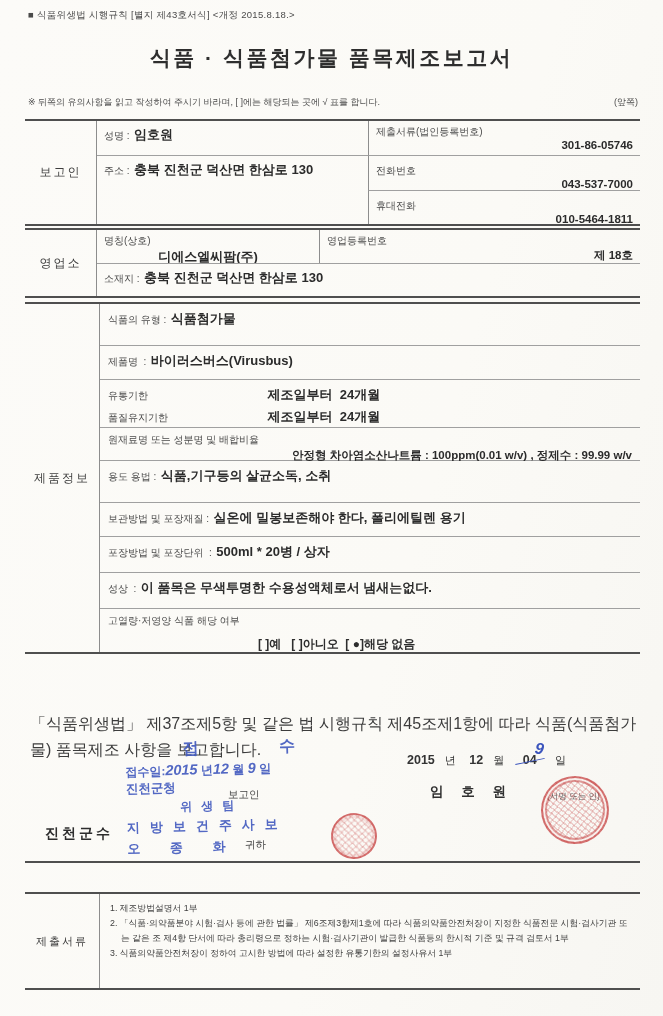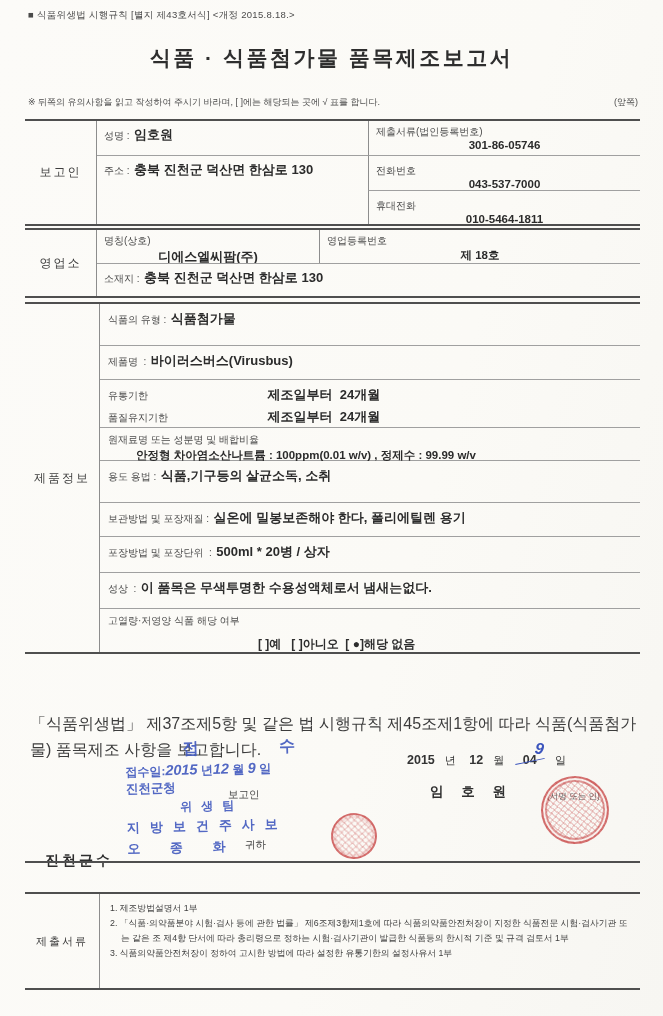--- a/index.html
+++ b/index.html
@@ -17,21 +17,21 @@
 
   
   .tbl { position:absolute; left:25px; width:615px; border-top:2px solid #4f4f4f; border-bottom:2px solid #4f4f4f; display:grid; background:transparent; }
   .lab { display:flex; align-items:center; justify-content:center; font-size:12px; letter-spacing:2px; color:#3e3e3e; border-right:1px solid #8d8d8d; }
   .cell { padding:4px 7px; overflow:hidden; }
   .bl { border-left:1px solid #8d8d8d; }
   .bb { border-bottom:1px solid #a0a0a0; }
   .bt { border-top:1px solid #a0a0a0; }
   .flabel { font-size:10px; color:#4c4c4c; }
   .fvalue { font-size:13px; font-weight:bold; color:#2b2b2b; }
-  .fvalue.sm { font-size:11.5px; }
+  .fvalue.sm { font-size:11.5px;text-align:right; }
   .center { text-align:center; }
 
   .t1 { top:119px; grid-template-columns:72px 271px 272px; grid-template-rows:35px 35px 33px; }
   .t1 .lab { grid-row:1/4; }
   .t1 .addr { grid-row:2/4; }
   .t2 { top:228px; grid-template-columns:72px 222px 321px; grid-template-rows:33px 33px; }
   .t2 .lab { grid-row:1/3; }
   .t2 .loc { grid-column:2/4; }
   .t3 { top:302px; grid-template-columns:75px 540px; grid-template-rows:348px; }
   .t3 .rows { display:flex; flex-direction:column; }
@@ -53,21 +53,21 @@
   .dateline { left:402px; top:753px; font-size:12.5px; color:#333; font-weight:bold;text-align:center; }
   .dateline span { margin:0 5px; }
   .unit { font-weight:normal; font-size:11px; }
   .struck { position:relative; display:inline-block; }
   .struck::after { content:""; position:absolute; left:-3px; right:-3px; top:55%; border-top:1.8px solid #3c55bd; transform:rotate(-12deg); }
   .hand-day { position:absolute; top:-13px; right:-7px; color:#3c55bd; font-size:16px; font-style:italic; font-weight:bold; transform:rotate(8deg); }
 
   .sig-reporter-label { left:228px; top:788px; font-size:10.5px; color:#444; }
   .sig-name { left:430px; top:783px; font-size:13.5px; font-weight:bold; letter-spacing:7px; color:#2f2f2f; }
   .sig-note { left:547px; top:791px; font-size:8.5px; color:#5a5a5a; }
-  .addressee { left:45px; top:852px; font-size:14px; font-weight:bold; letter-spacing:3px; color:#2d2d2d; }
+  .addressee { left:45px; top:825px; font-size:14px; font-weight:bold; letter-spacing:3px; color:#2d2d2d; }
   .gwiha { left:245px; top:838px; font-size:10.5px; color:#3d3d3d; }
   .hr-thick { left:25px; top:861px; width:615px; border-top:2.5px solid #4f4f4f; height:0; }
 
   
   .stamp { left:126px; top:737px; width:250px; color:#3c55bd; transform:rotate(-1.5deg); opacity:0.88; }
   .st-title { font-size:16px; font-weight:bold; letter-spacing:38px; margin-left:58px; }
   .st-date { font-size:12px; font-weight:bold; margin-top:2px; }
   .st-hand { font-style:italic; font-size:14.5px; }
   .st-office { font-size:12.5px; font-weight:bold; margin-top:0px; }
   .st-team { font-size:12px; font-weight:bold; letter-spacing:9px; margin-left:54px; margin-top:2px; }

